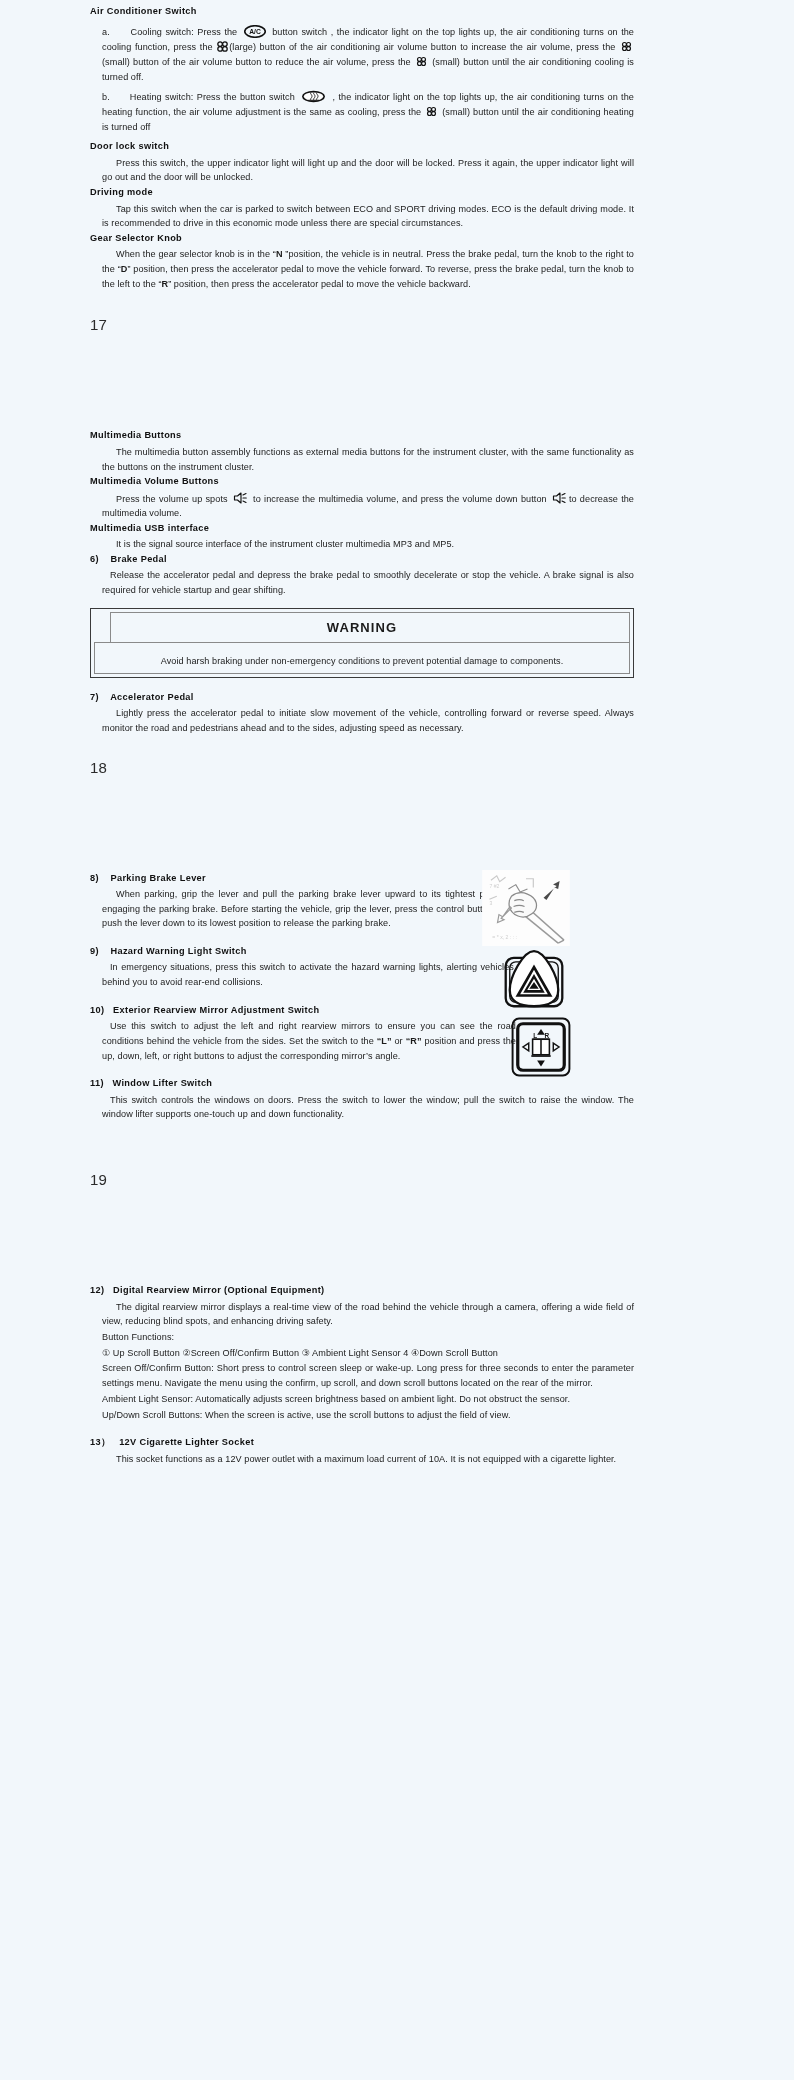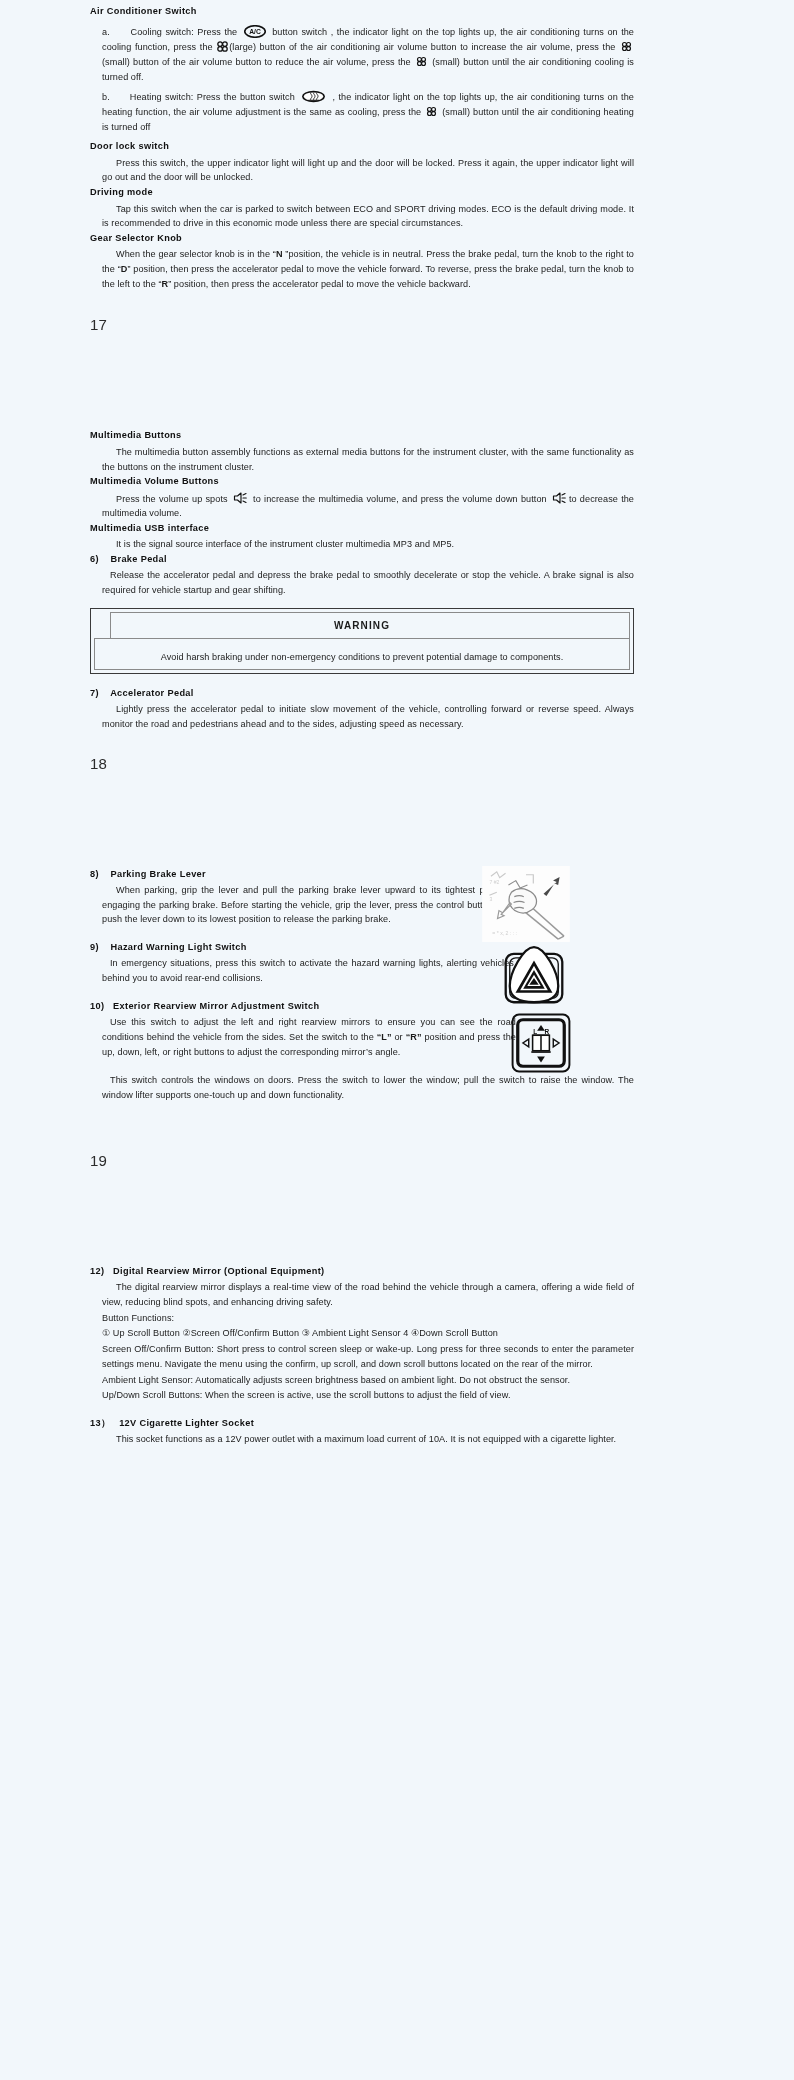--- a/index.html
+++ b/index.html
@@ -72,21 +72,21 @@
   .warnbox {
     border: 1.3px solid #3a3a3a;
     margin: 10px 0 0 0;
     padding: 3px;
     background: transparent;
   }
   .warn-head {
     border: 1px solid #8a8a8a;
     border-bottom: none;
     text-align: center;
-    font-size: 10px;
+    font-size: 13px;
     font-weight: bold;
     letter-spacing: 1.1px;
     padding: 7px 16px 7px 0;
     margin-left: 16px;
   }
   .warn-body {
     border: 1px solid #8a8a8a;
     text-align: center;
     font-size: 9.1px;
     padding: 13px 10px 7px 10px;
@@ -295,20 +295,21 @@
         <path d="M20 48 L29 54 L29 42 Z" fill="none" stroke="#111" stroke-width="2.2"></path>
         <path d="M76 48 L67 54 L67 42 Z" fill="none" stroke="#111" stroke-width="2.2"></path>
       </svg>
     </div>
     <div class="h3">10)&nbsp;&nbsp; Exterior Rearview Mirror Adjustment Switch</div>
     <div class="p indent-sm txt-narrow2"><span>Use this switch to adjust the left and right rearview mirrors to ensure you can see the road conditions behind the vehicle from the sides. Set the switch to the </span><b>“L”</b><span> or </span><b>“R”</b><span> position and press the up, down, left, or right buttons to adjust the corresponding mirror’s angle.</span></div>
   </div>
 
   <div class="gap-m"></div>
 
+  <div class="h3">11)&nbsp;&nbsp; Window Lifter Switch</div>
   <div class="p indent-sm">This switch controls the windows on doors. Press the switch to lower the window; pull the switch to raise the window. The window lifter supports one-touch up and down functionality.</div>
 
   <div style="height:48px"></div>
   <div class="pagenum">19</div>
 
   <div style="height:96px"></div>
 
   <div class="h3">12)&nbsp;&nbsp; Digital Rearview Mirror (Optional Equipment)</div>
   <div class="p indent">The digital rearview mirror displays a real-time view of the road behind the vehicle through a camera, offering a wide field of view, reducing blind spots, and enhancing driving safety.</div>
   <div class="p noj">Button Functions:</div>

